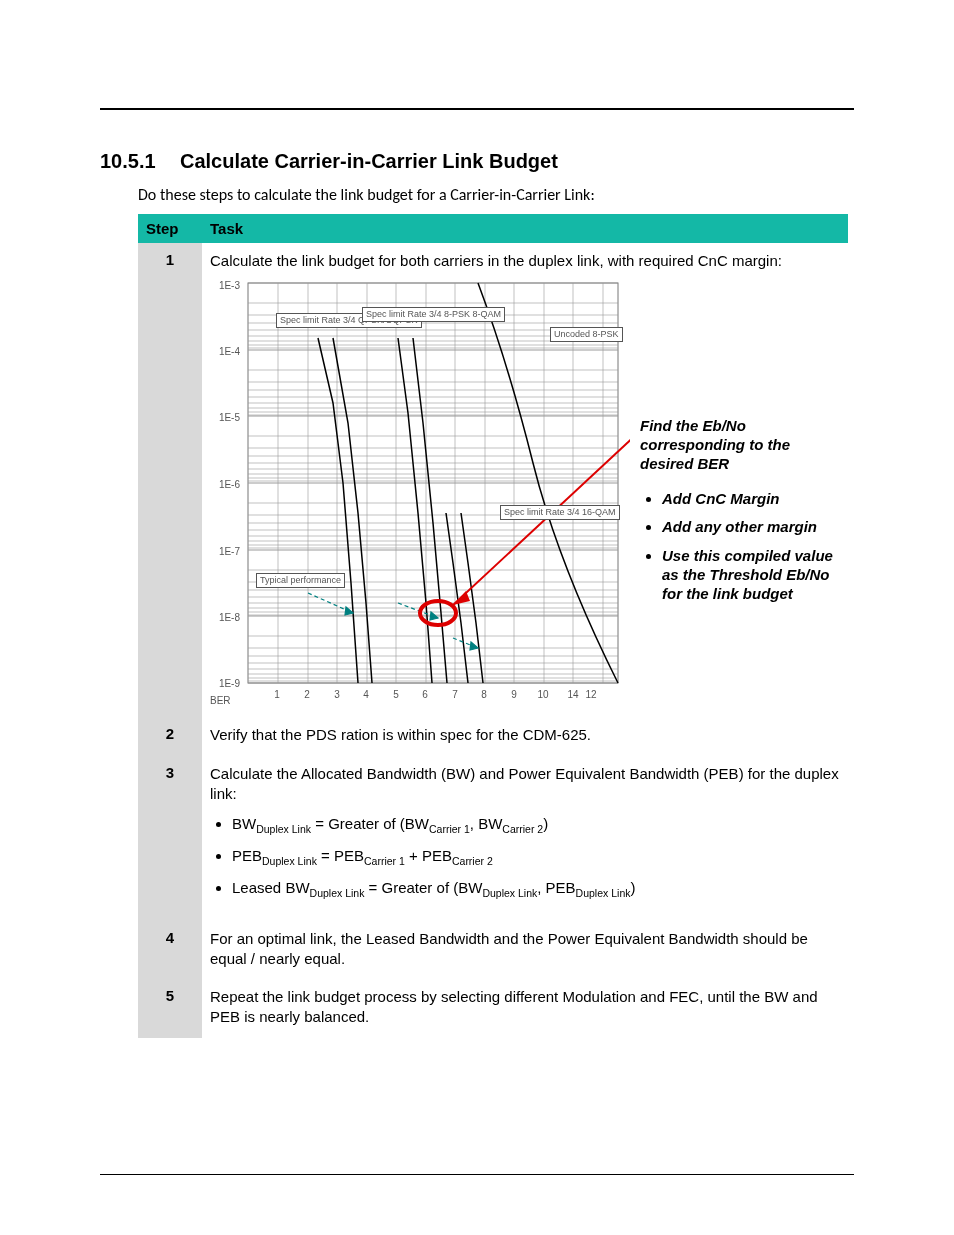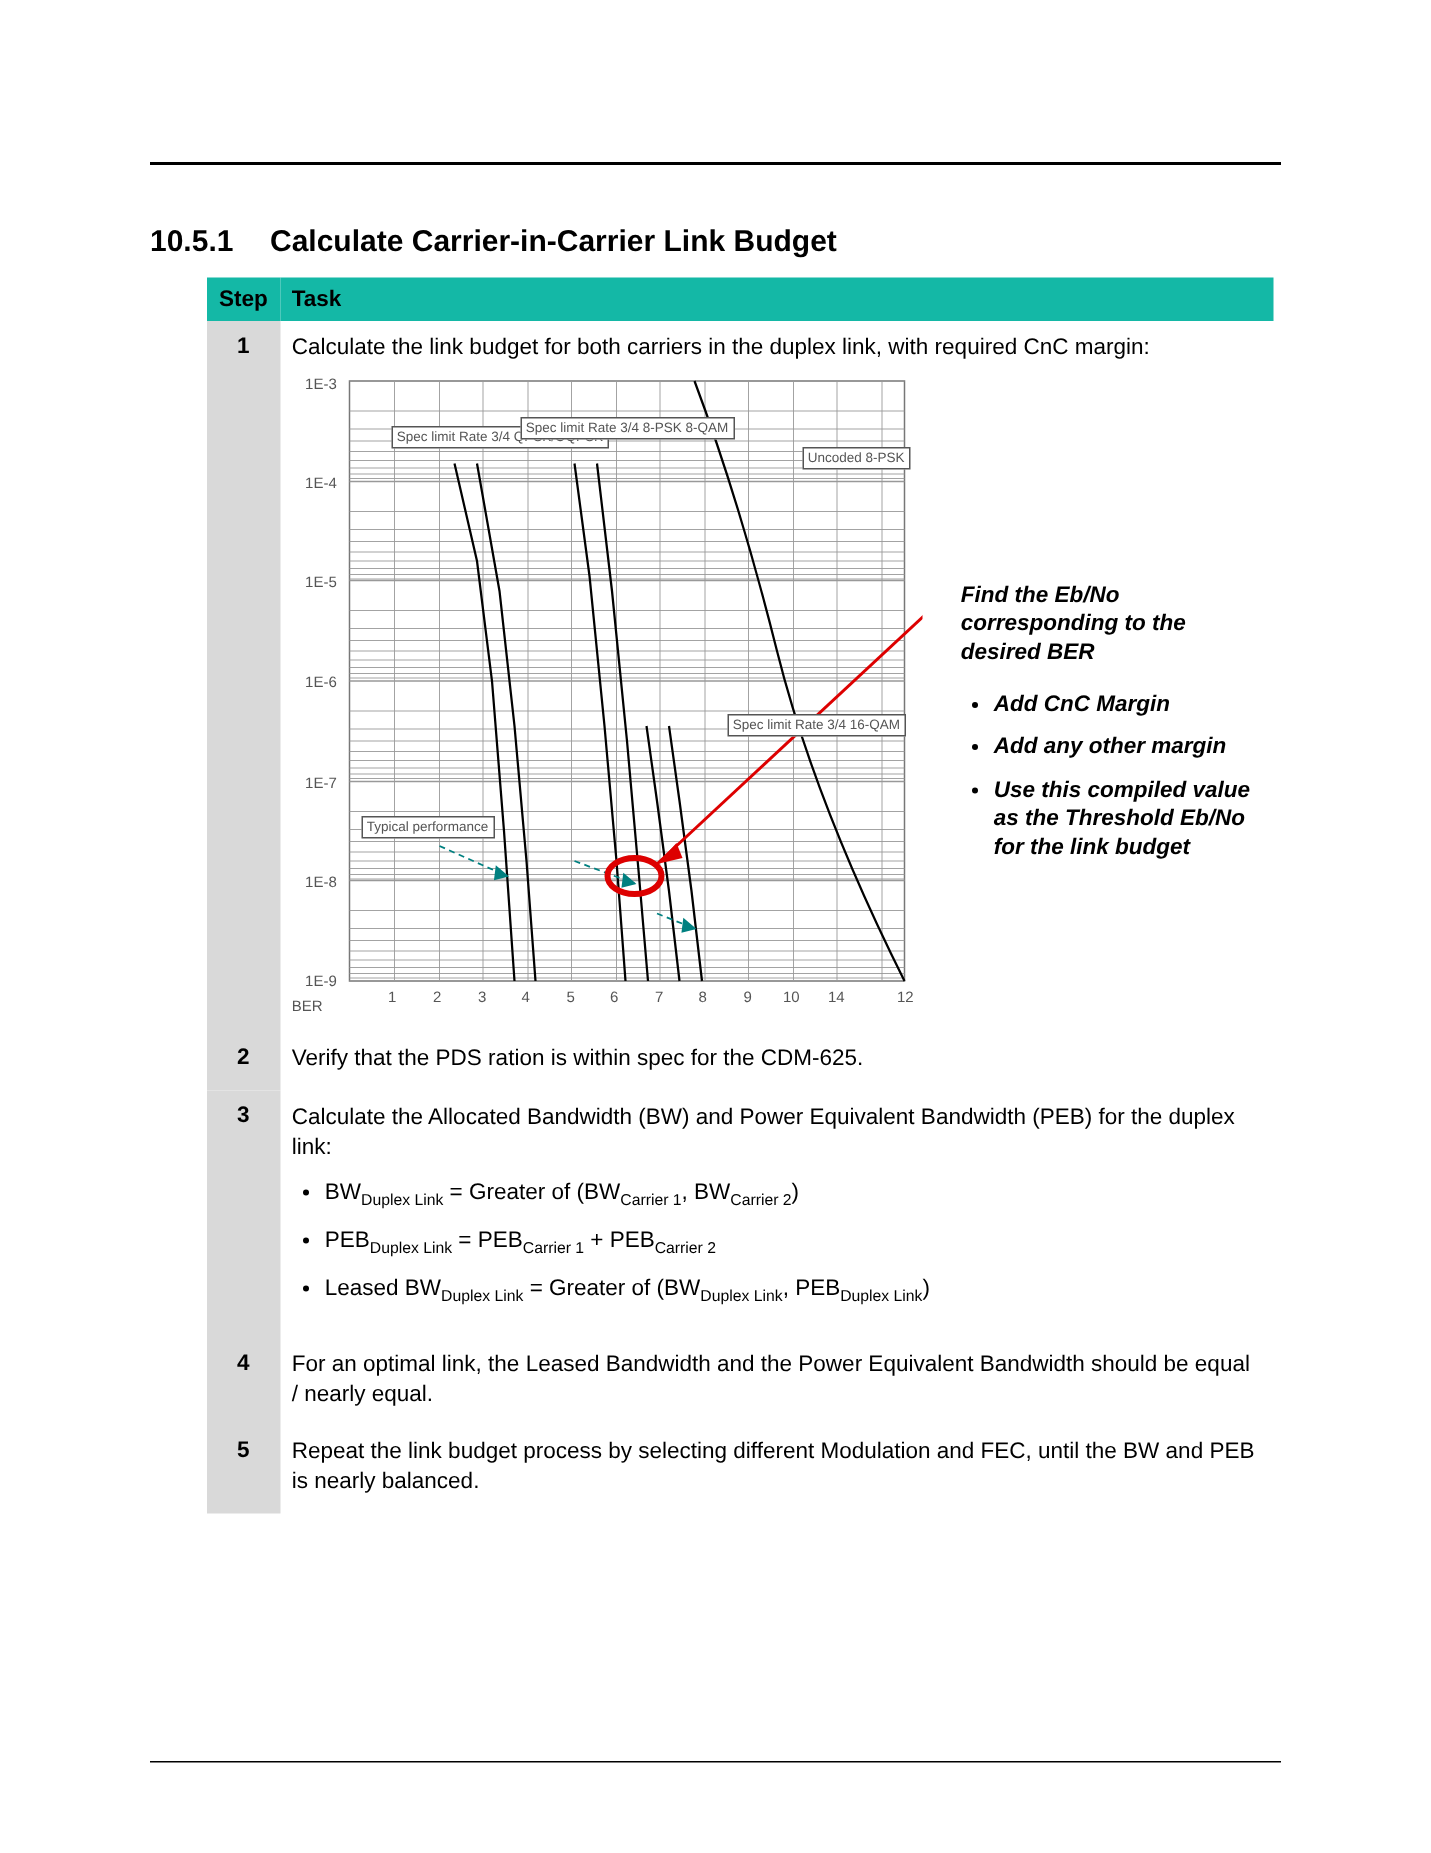--- a/index.html
+++ b/index.html
@@ -76,21 +76,21 @@
     padding: 0;
   }
   td.task ul li {
     margin: 10px 0;
   }
   sub { font-size: 0.7em; }
 
   
   .graph-wrap {
     display: flex;
-    gap: 26px;
+    gap: 10px;
     margin-top: 6px;
   }
   .graph {
     position: relative;
     width: 420px;
     height: 430px;
     font-size: 10px;
     color: #555;
   }
   .graph svg { position:absolute; left:0; top:0; }
@@ -131,20 +131,21 @@
 
 <div class="page">
   <div class="top-rule"></div>
 
 
   <div class="sub-row">
     <div class="sub-num">10.5.1</div>
     <div class="sub-title">Calculate Carrier-in-Carrier Link Budget</div>
   </div>
 
+  <p class="intro">Do these steps to calculate the link budget for a Carrier-in-Carrier Link:</p>
 
   <table class="steps">
     <tbody>
         <tr>
       <th class="step-col">Step</th>
       <th>Task</th>
     </tr>
 
     <tr>
       <td class="step-num">1</td>
@@ -275,21 +276,21 @@
             <div class="xlab" style="left:90px">2</div>
             <div class="xlab" style="left:120px">3</div>
             <div class="xlab" style="left:149px">4</div>
             <div class="xlab" style="left:179px">5</div>
             <div class="xlab" style="left:208px">6</div>
             <div class="xlab" style="left:238px">7</div>
             <div class="xlab" style="left:267px">8</div>
             <div class="xlab" style="left:297px">9</div>
             <div class="xlab" style="left:326px">10</div>
             <div class="xlab" style="left:356px">14</div>
-            <div class="xlab" style="left:402px">12</div>
+            <div class="xlab" style="left:374px">12</div>
 
             <div class="box" style="left:66px; top:36px;">Spec limit Rate 3/4 QPSK/OQPSK</div>
             <div class="box" style="left:152px; top:30px;">Spec limit Rate 3/4 8-PSK 8-QAM</div>
             <div class="box" style="left:340px; top:50px;">Uncoded 8-PSK</div>
             <div class="box" style="left:290px; top:228px;">Spec limit Rate 3/4 16-QAM</div>
             <div class="box" style="left:46px; top:296px;">Typical performance</div>
           </div>
           <div class="annot">
             <div class="lead">Find the Eb/No corresponding to the desired BER</div>
             <ul>

